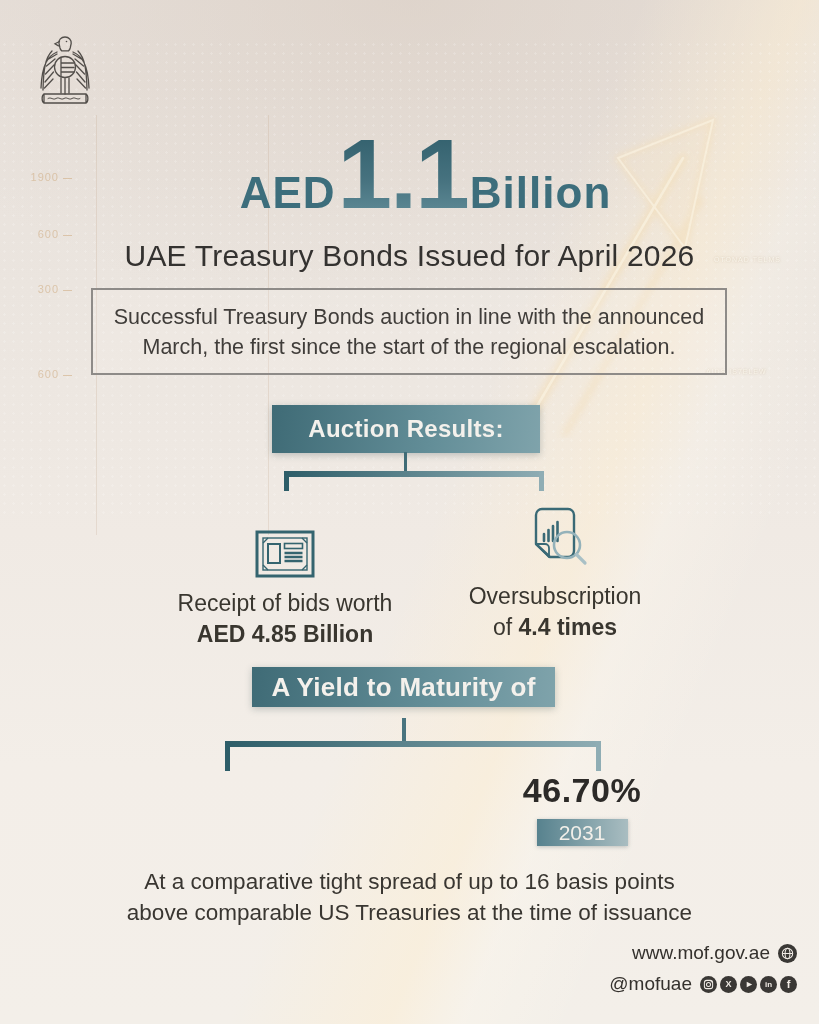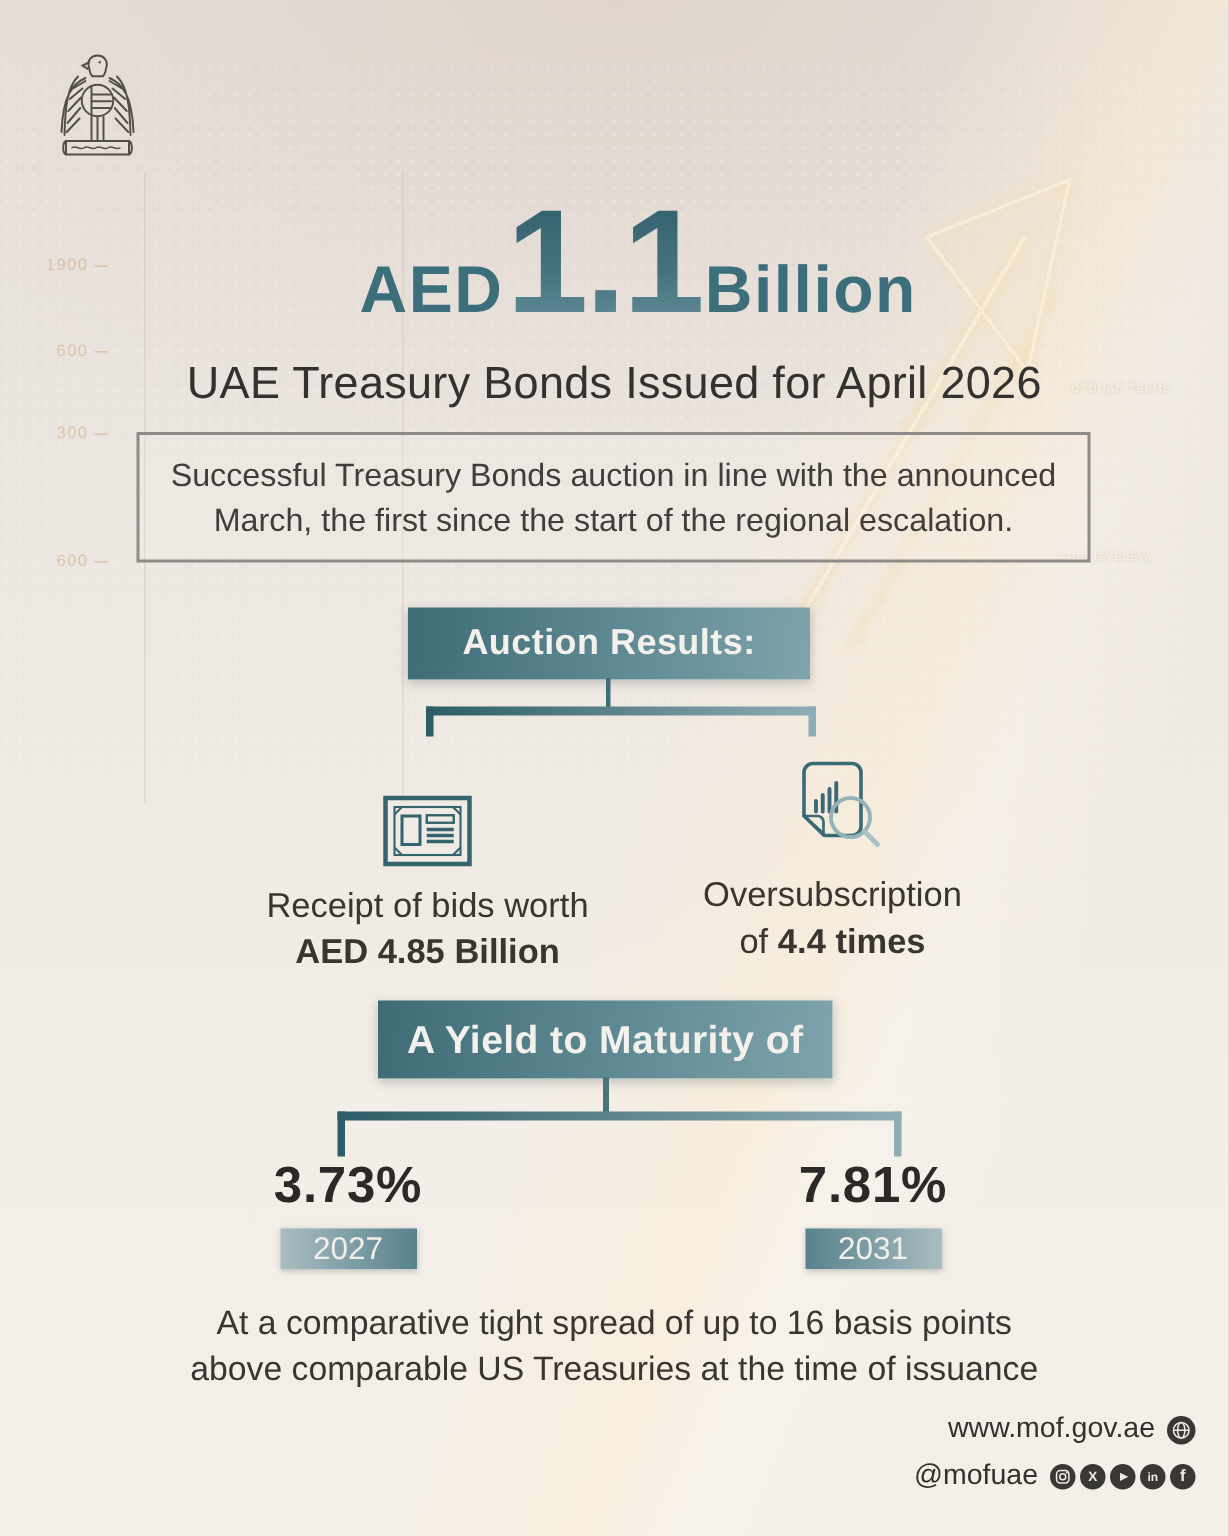--- a/index.html
+++ b/index.html
@@ -41,21 +41,21 @@
   .announce-box { position:absolute; left:91px; top:288px; width:636px; height:87px;
     border:2px solid #8e8b88; background:rgba(248,244,240,0.18);
     display:flex; flex-direction:column; justify-content:center; text-align:center;
     font-size:21.5px; color:#403d3a; line-height:30px; }
   
   .banner { position:absolute; display:flex; align-items:center; justify-content:center;
     color:#f4f1ec; font-weight:bold; letter-spacing:0.3px;
     background:linear-gradient(97deg,#3f6b76 0%,#638e98 60%,#7fa3ab 100%);
     box-shadow:0 2px 7px rgba(55,75,80,0.28); }
   .banner-auction { left:272px; top:405px; width:268px; height:48px; font-size:24px; }
-  .banner-yield   { left:252px; top:667px; width:303px; height:52px; font-size:26px; }
+  .banner-yield   { left:252px; top:667px; width:303px; height:40px; font-size:26px; }
   
   .stem,.hbar,.tick { position:absolute; }
   .stem1 { left:404px; top:452px; width:3px;  height:21px; background:#406c77; }
   .bar1  { left:284px; top:471px; width:260px; height:6px; background:linear-gradient(90deg,#2d5d68,#8fadb4); }
   .tickL1{ left:284px; top:471px; width:5px;  height:20px; background:#2d5d68; }
   .tickR1{ left:539px; top:471px; width:5px;  height:20px; background:#8fadb4; }
   .stem2 { left:402px; top:718px; width:4px;  height:25px; background:#49747f; }
   .bar2  { left:225px; top:741px; width:376px; height:6px; background:linear-gradient(90deg,#2d5d68,#8fadb4); }
   .tickL2{ left:225px; top:741px; width:5px;  height:30px; background:#2d5d68; }
   .tickR2{ left:596px; top:741px; width:5px;  height:30px; background:#8fadb4; }
@@ -193,26 +193,22 @@
   </div>
 
   <div class="banner banner-yield">
     <span>A Yield to Maturity of</span>
   </div>
   <div class="stem stem2"></div>
   <div class="hbar bar2"></div>
   <div class="tick tickL2"></div>
   <div class="tick tickR2"></div>
 
-  <div class="rate-block rate-left">
-    <div class="rate-value">3.73%</div>
-    <div class="year-badge badge-2027">2027</div>
-  </div>
   <div class="rate-block rate-right">
-    <div class="rate-value">7.81%</div>
+    <div class="rate-value">46.70%</div>
     <div class="year-badge badge-2031">2031</div>
   </div>
 
   <div class="footnote">
     <div>At a comparative tight spread of up to 16 basis points</div>
     <div>above comparable US Treasuries at the time of issuance</div>
   </div>
 
   <footer class="footer">
     <div class="footer-row">

